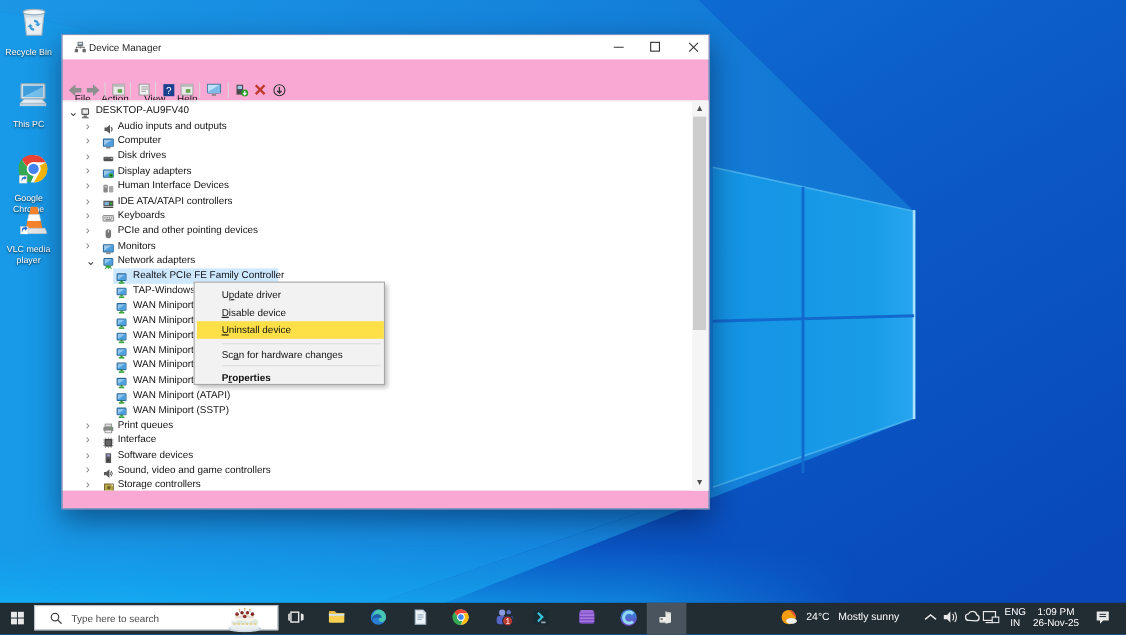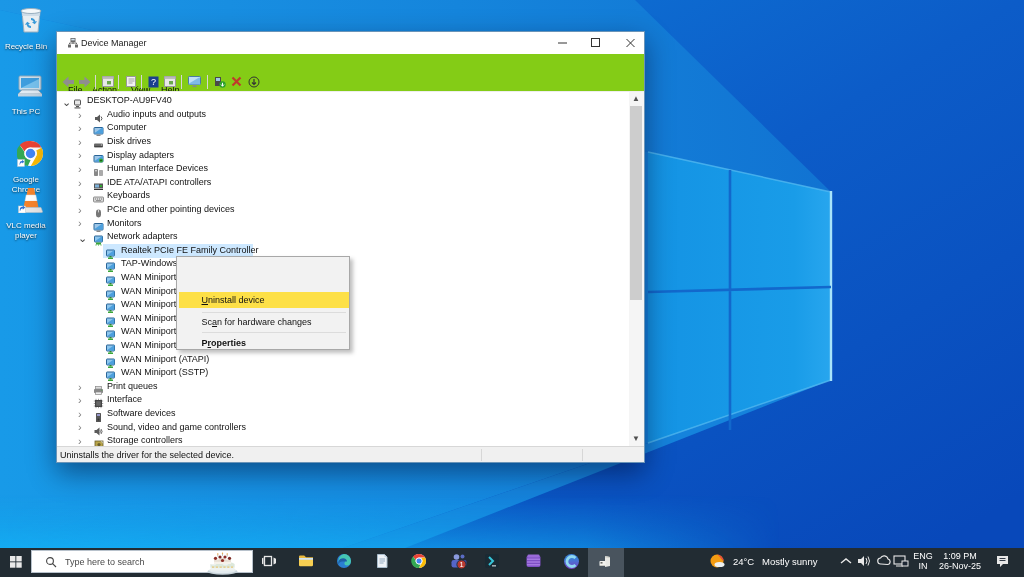--- a/index.html
+++ b/index.html
@@ -1,19 +1,19 @@
 <!DOCTYPE html>
 <html><head><meta charset="utf-8">
 <style>
 * { margin:0; padding:0; box-sizing:border-box; }
 html,body { width:1024px; height:577px; overflow:hidden; }
 body { font-family:"Liberation Sans", sans-serif; position:relative; background:#1377d8; }
 #wall { position:absolute; left:0; top:0; }
 
-#win { position:absolute; left:56px; top:31px; width:589px; height:432px; background:#84cc16;
+#win { position:absolute; left:56px; top:31px; width:589px; height:432px; background:#f9a8d4;
   border:1px solid #6a94b8; box-shadow:0 10px 26px rgba(0,0,30,0.45); }
 #titlebar { position:absolute; left:0; top:0; width:100%; height:22px; background:#fff; }
 #titlebar .ticn { position:absolute; left:10px; top:5px; }
 #titlebar .ttxt { position:absolute; left:24px; top:6px; font-size:9px; color:#222; }
 .capbtn { position:absolute; top:0; width:33px; height:22px; color:#333; text-align:center; }
 #menubar { position:absolute; left:0; top:22px; width:100%; height:18px; border-bottom:1px solid #dadada; font-size:9px; color:#111;margin-top:26px; }
 #menubar span { position:absolute; top:5px; }
 .tb { position:absolute; left:0; top:41px; width:100%; height:19px; border-bottom:1px solid #eeeeee; }
 .tbi { position:absolute; top:3px; }
 .tsep { position:absolute; top:2px; width:1px; height:14px; background:#d6d6d6; }
@@ -408,28 +408,29 @@
           <rect x="2" y="2" width="8" height="7" fill="none" stroke="#6a5f2a" stroke-width="0.8"></rect>
           <circle cx="6" cy="5.5" r="1.6" fill="#6a5f2a"></circle>
         </svg></span>
       <span class="tlabel" style="left:50.0px;top:342.2px">Storage controllers</span>
   </div>
   <div id="sbar">
     <div class="arr" style="top:0">▲</div>
     <div class="thumb"></div>
     <div class="arr" style="bottom:0">▼</div>
   </div>
-  <div id="statusbar">
-    <span class="stxt">Uninstalls the driver for the selected device.</span>
-    <span class="ssep" style="left:424px"></span>
-    <span class="ssep" style="left:525px"></span>
-  </div>
 </div>
 
 <div id="ctxmenu">
+  <div class="mi" style="top:2px">
+      <span>U<u>p</u>date driver</span>
+    </div>
+  <div class="mi" style="top:18.3px">
+      <span><u>D</u>isable device</span>
+    </div>
   <div class="mi hil" style="top:34.7px">
       <span><u>U</u>ninstall device</span>
     </div>
   <div class="msep" style="top:54.5px"></div>
   <div class="mi" style="top:56.5px">
       <span>Sc<u>a</u>n for hardware changes</span>
     </div>
   <div class="msep" style="top:75px"></div>
   <div class="mi" style="top:77.5px">
       <span style="font-weight:bold">P<u>r</u>operties</span>

